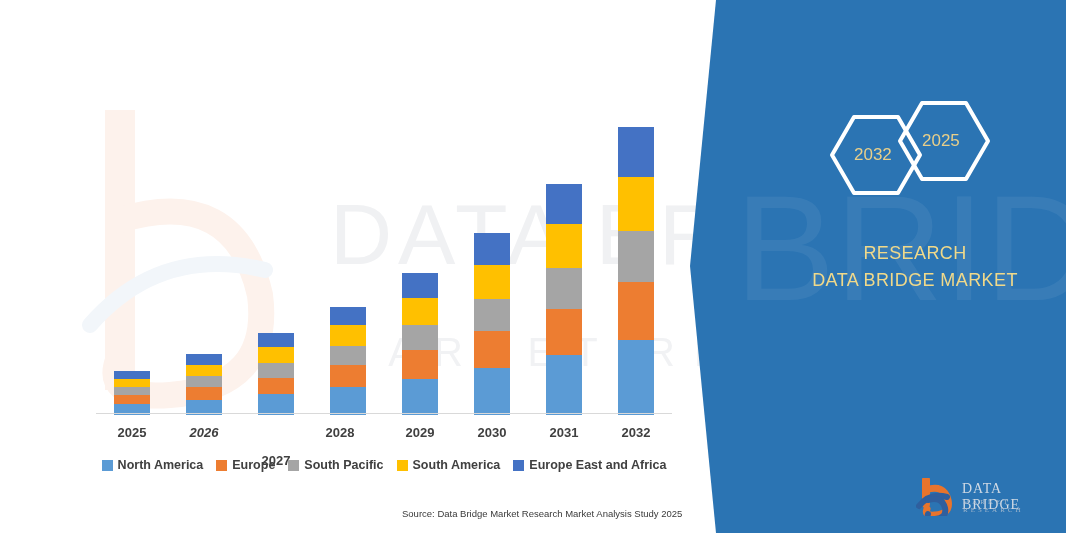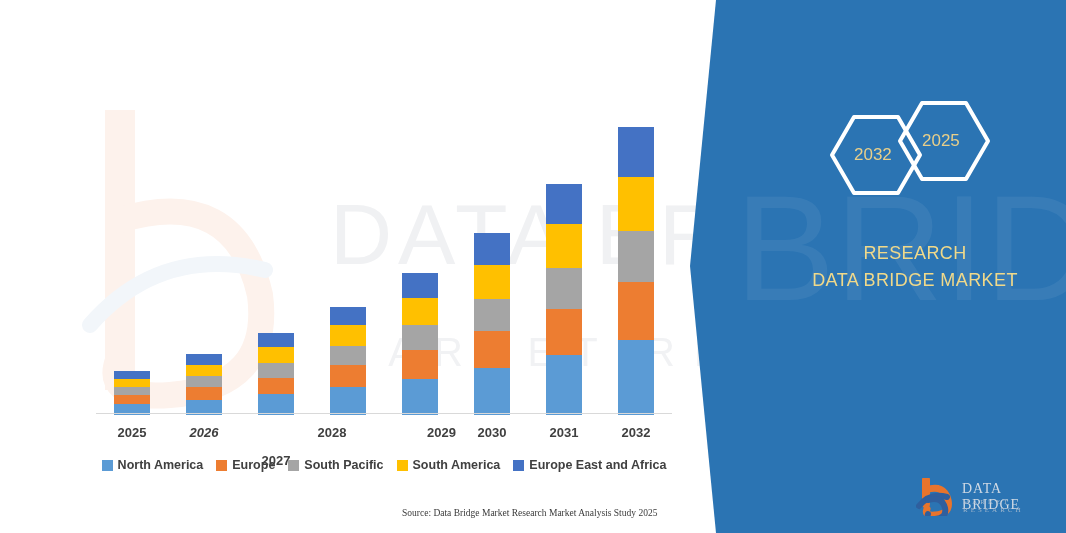--- a/index.html
+++ b/index.html
@@ -140,21 +140,21 @@
     top: 508px;
     font-family: "Liberation Serif", serif;
     font-size: 9.5px;
     color: #3a3a3a;
     white-space: nowrap;
   }
   .footer-right {
     position: absolute;
     left: 402px;
     top: 508px;
-    font-family: Liberation Serif, serif;
+    font-family: Liberation Sans, sans-serif;
     font-size: 9.5px;
     color: #3a3a3a;
     white-space: nowrap;
   }
 
   
   .panel {
     position: absolute;
     left: 0; top: 0;
     width: 1066px; height: 533px;
@@ -296,22 +296,22 @@
         <div class="seg" title="South America 2032: 15.6" style="background: rgb(255, 192, 0); height: 18.8179%;"></div>
         <div class="seg" title="Middle East and Africa 2032: 14.4" style="background: rgb(68, 114, 196); height: 17.3703%;"></div>
       </div>
     </div>
   <div class="baseline"></div>
 
   <div class="xlabels" id="xlabels">
       <div class="xlabel" style="left: 0px;">2025</div>
       <div class="xlabel" style="left: 72px; font-style: italic;">2026</div>
       <div class="xlabel" style="left: 144px; margin-top: 28px;">2027</div>
-      <div class="xlabel" style="left: 200px;">2028</div>
-      <div class="xlabel" style="left: 288px; text-align: right;">2029</div>
+      <div class="xlabel" style="left: 208px;">2028</div>
+      <div class="xlabel" style="left: 288px;">2029</div>
       <div class="xlabel" style="left: 360px;">2030</div>
       <div class="xlabel" style="left: 432px;">2031</div>
       <div class="xlabel" style="left: 504px;">2032</div>
     </div>
 
   <div class="legend" id="legend">
       <div class="legend-item">
         <span class="legend-swatch" style="background: rgb(91, 155, 213);"></span>
         <span class="legend-label">North America</span>
       </div>

